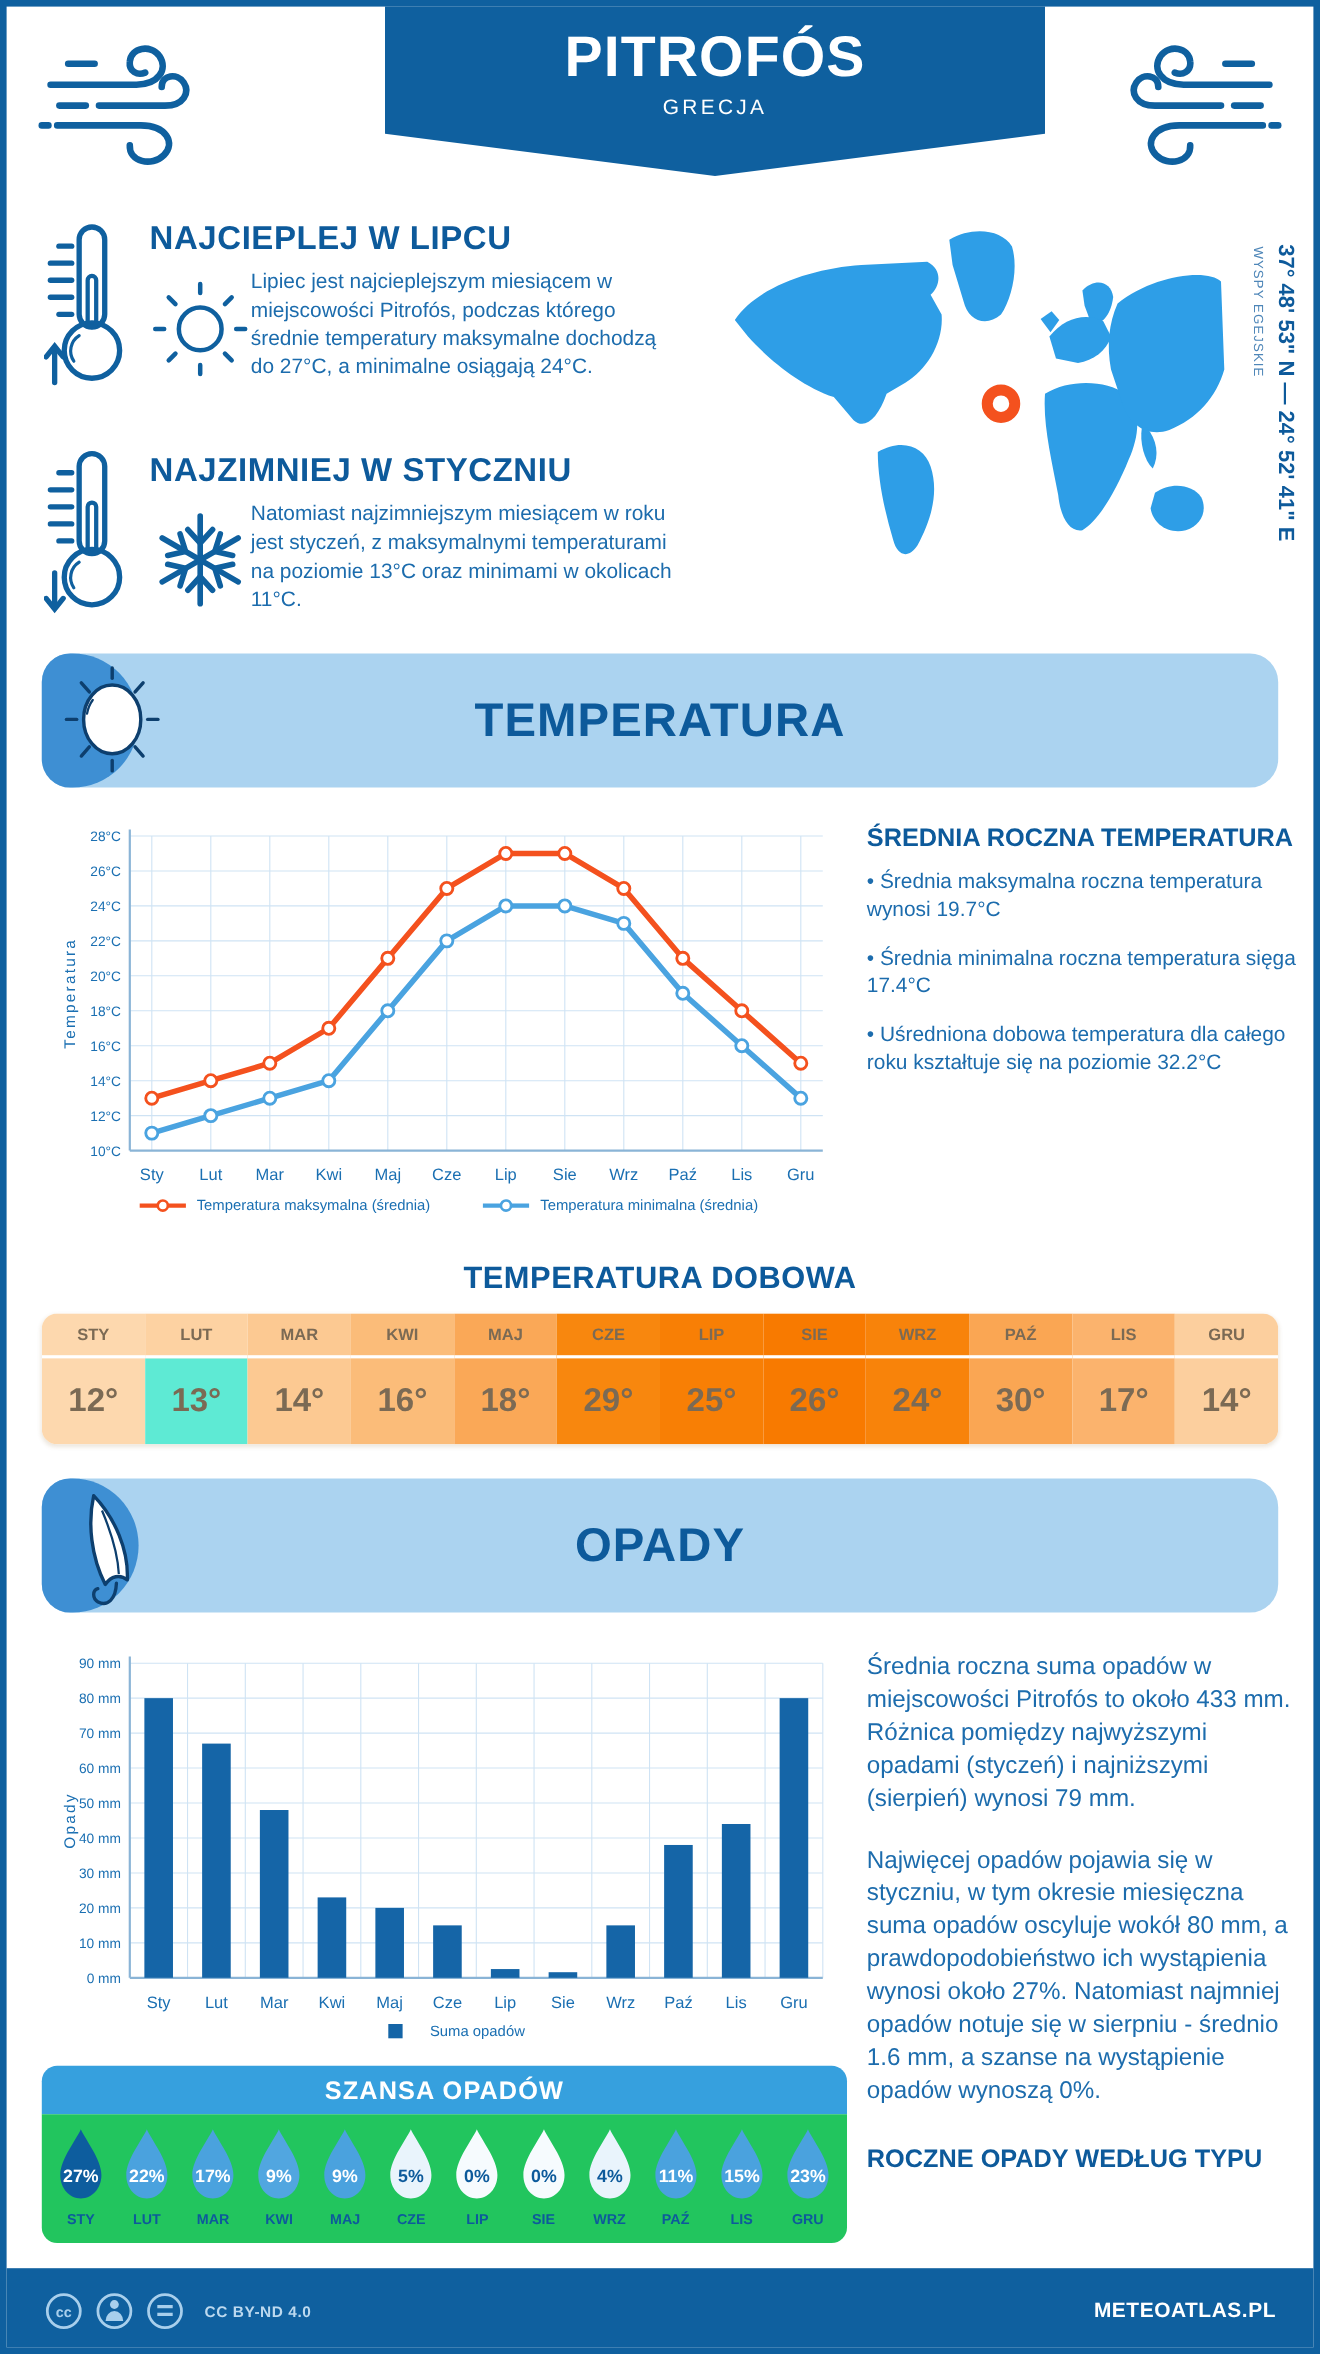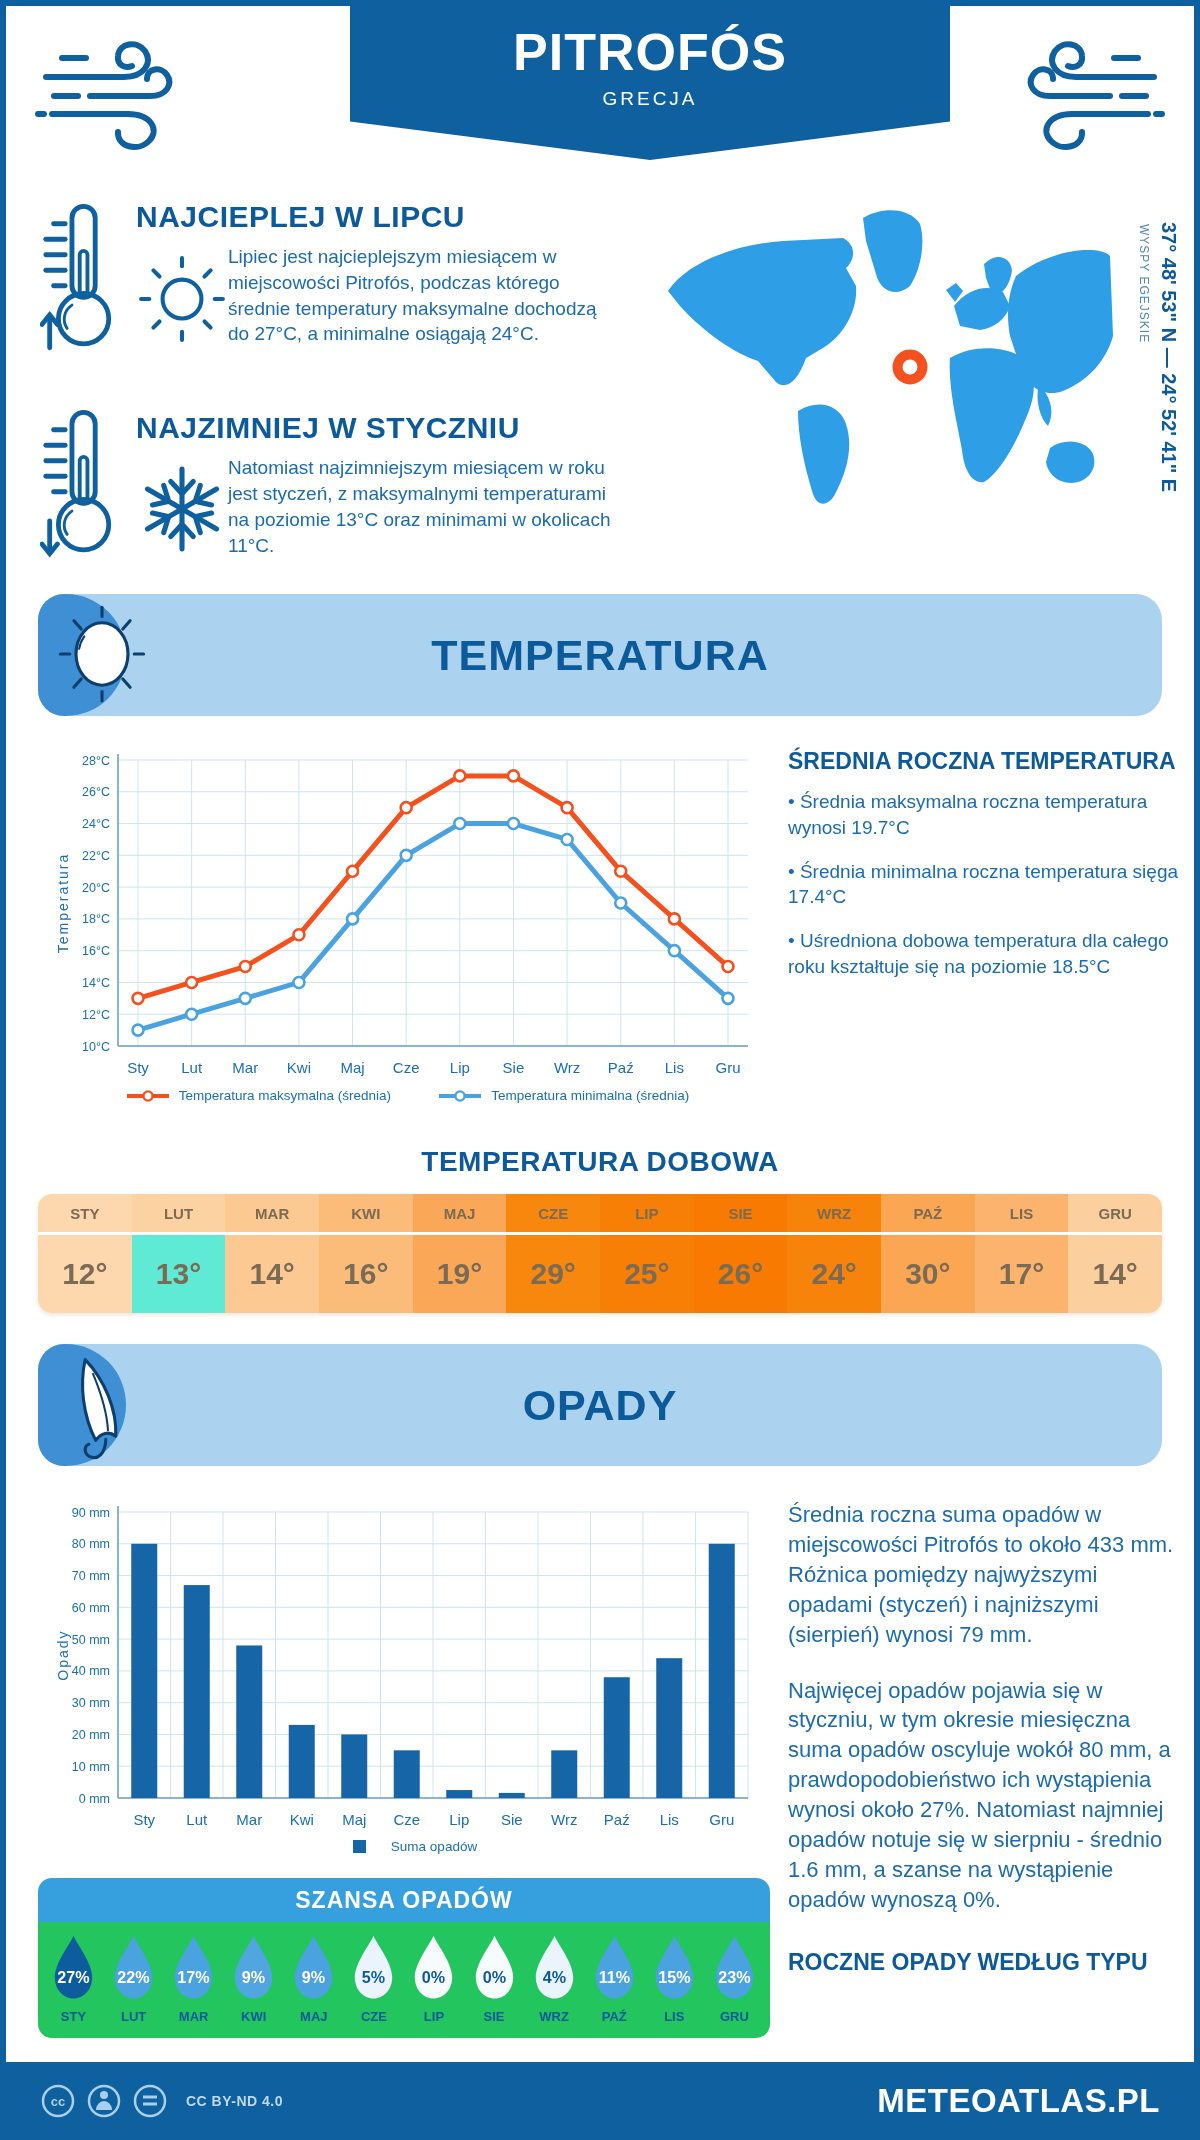--- a/index.html
+++ b/index.html
@@ -65,21 +65,21 @@
   .sz-head{height:44px;background:#36a0de;border-radius:14px 14px 0 0;display:flex;align-items:center;justify-content:center;
            color:#fff;font-size:23px;font-weight:bold;letter-spacing:1px;}
   .sz-body{background:#22c55e;border-radius:0 0 14px 14px;padding:12px 10px 14px;display:flex;justify-content:space-between;}
   .drop{width:51px;text-align:center;}
   .drop-month{margin-top:3px;font-size:13px;font-weight:bold;color:#0d5a9b;}
 
   
   .footer{position:absolute;left:-6px;right:-6px;bottom:-6px;height:78px;background:#0f609f;display:flex;align-items:center;justify-content:space-between;padding:0 40px;box-sizing:border-box;}
   .fleft{display:flex;align-items:center;gap:10px;}
   .flicense{color:#bcd9ef;font-size:14px;font-weight:bold;letter-spacing:.5px;margin-left:8px;}
-  .fsite{color:#fff;font-size:33px;font-weight:bold;letter-spacing:.5px;}
+  .fsite{color:#fff;font-size:19px;font-weight:bold;letter-spacing:.5px;}
 </style>
 </head>
 <body>
 
 <div id="page">
 
   <svg class="abs windL" width="160" height="140" viewBox="0 0 160 140">
     <g fill="none" stroke="#0f609f" stroke-width="6" stroke-linecap="round">
       <path d="M14,57 H92 C112,57 121,43 113,31 C105,20 87,23 86,36 C85,45 93,49 100,46"></path>
       <path d="M58,76 H118 C135,76 141,64 135,55 C129,46 115,48 115,59"></path>
@@ -314,21 +314,21 @@
         </svg>
         <span>Temperatura minimalna (średnia)</span>
       </span>
     </div>
 
   <div class="panel" style="top:742px;">
     <h4>ŚREDNIA ROCZNA TEMPERATURA</h4>
     <div id="temp-bullets">
         <p class="bullet">• Średnia maksymalna roczna temperatura wynosi 19.7°C</p>
         <p class="bullet">• Średnia minimalna roczna temperatura sięga 17.4°C</p>
-        <p class="bullet">• Uśredniona dobowa temperatura dla całego roku kształtuje się na poziomie 18.5°C</p>
+        <p class="bullet">• Uśredniona dobowa temperatura dla całego roku kształtuje się na poziomie 32.2°C</p>
       </div>
   </div>
 
   <div class="daily-title" style="top:1140px;">TEMPERATURA DOBOWA</div>
   <div class="mtable" id="month-table" style="top:1188px;">
       <div class="mhead" style="background: rgb(253, 216, 174);">STY</div>
       <div class="mhead" style="background: rgb(253, 210, 162);">LUT</div>
       <div class="mhead" style="background: rgb(252, 201, 146);">MAR</div>
       <div class="mhead" style="background: rgb(251, 188, 121);">KWI</div>
       <div class="mhead" style="background: rgb(250, 168, 87);">MAJ</div>
@@ -336,21 +336,21 @@
       <div class="mhead" style="background: rgb(248, 127, 5);">LIP</div>
       <div class="mhead" style="background: rgb(248, 122, 0);">SIE</div>
       <div class="mhead" style="background: rgb(248, 131, 10);">WRZ</div>
       <div class="mhead" style="background: rgb(250, 166, 83);">PAŹ</div>
       <div class="mhead" style="background: rgb(251, 179, 109);">LIS</div>
       <div class="mhead" style="background: rgb(252, 207, 158);">GRU</div>
       <div class="mval" style="background: rgb(253, 216, 174);">12°</div>
       <div class="mval" style="background: #5eead4;">13°</div>
       <div class="mval" style="background: rgb(252, 201, 146);">14°</div>
       <div class="mval" style="background: rgb(251, 188, 121);">16°</div>
-      <div class="mval" style="background: rgb(250, 168, 87);">19°</div>
+      <div class="mval" style="background: rgb(250, 168, 87);">18°</div>
       <div class="mval" style="background: rgb(248, 135, 14);">29°</div>
       <div class="mval" style="background: rgb(248, 127, 5);">25°</div>
       <div class="mval" style="background: rgb(248, 122, 0);">26°</div>
       <div class="mval" style="background: rgb(248, 131, 10);">24°</div>
       <div class="mval" style="background: rgb(250, 166, 83);">30°</div>
       <div class="mval" style="background: rgb(251, 179, 109);">17°</div>
       <div class="mval" style="background: rgb(252, 207, 158);">14°</div>
     </div>
 
   <div class="banner" style="top:1338px;">

